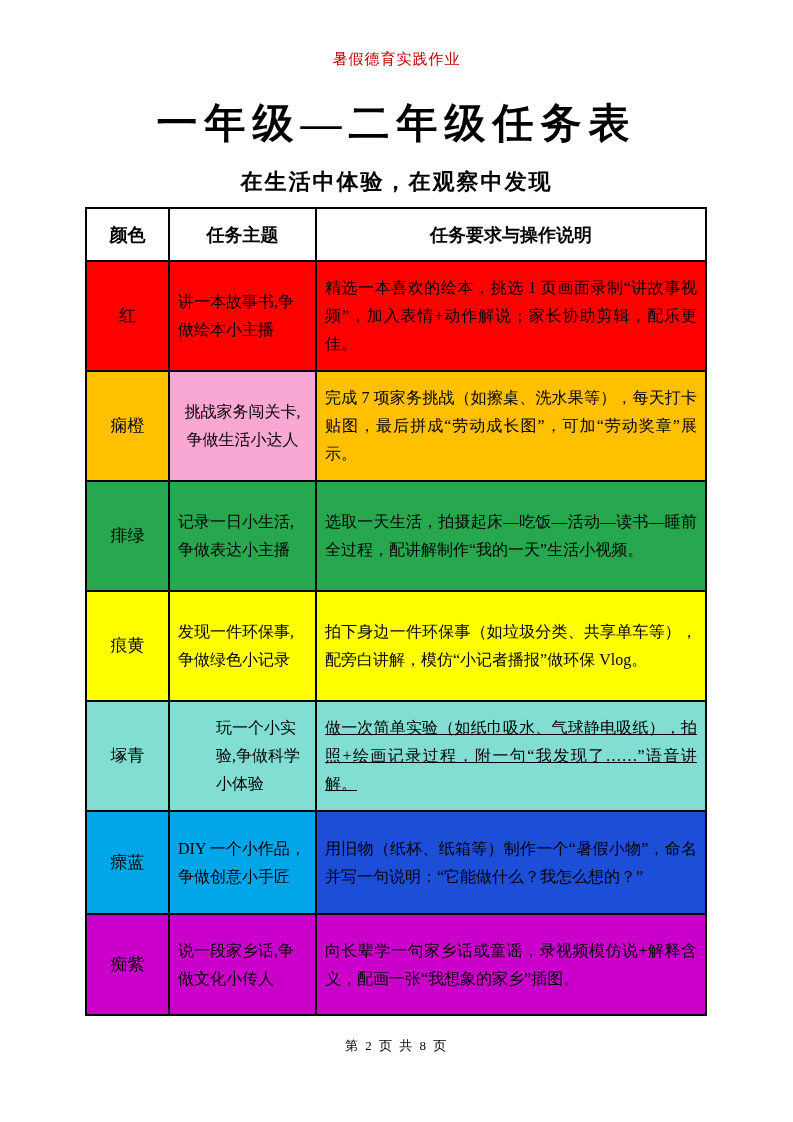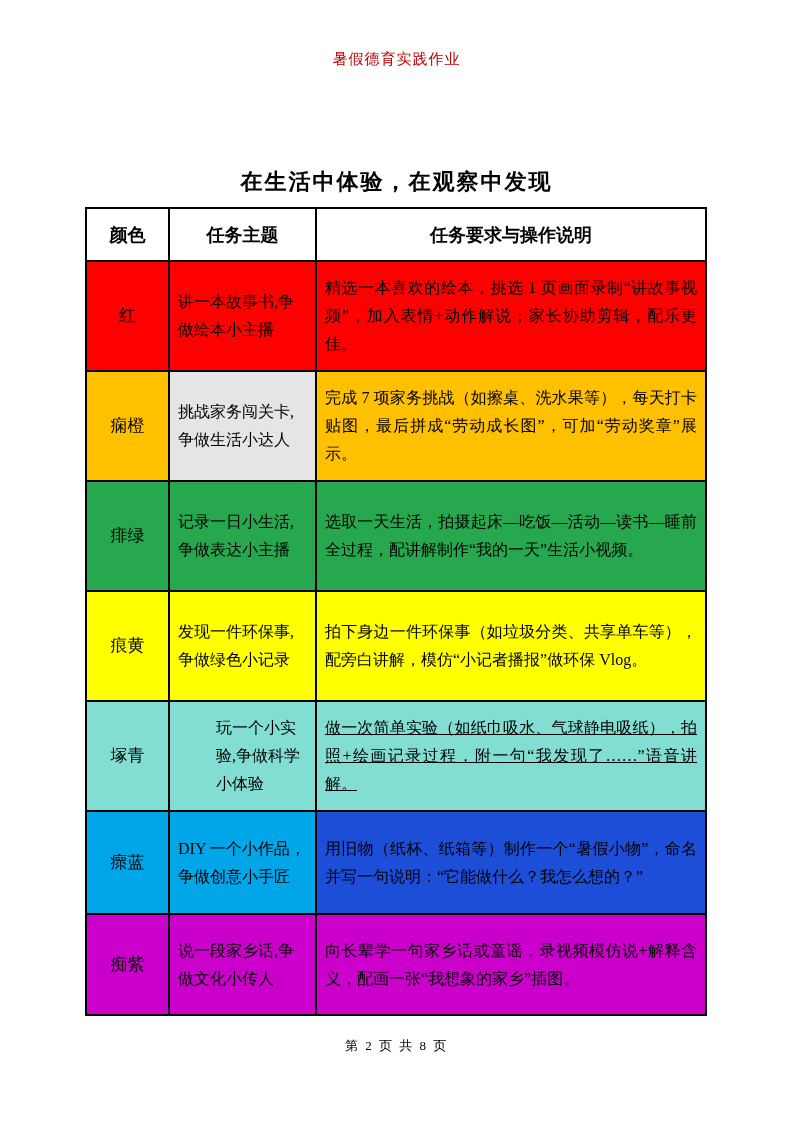--- a/index.html
+++ b/index.html
@@ -90,20 +90,21 @@
     letter-spacing: 2px;
   }
 </style>
 </head>
 <body>
 
 <div class="page">
 
   <div class="doc-header" style="color: rgb(192, 0, 0);">暑假德育实践作业</div>
 
+  <div class="doc-title">一年级—二年级任务表</div>
 
   <div class="doc-subtitle">在生活中体验，在观察中发现</div>
 
   <table class="task-table">
     <colgroup>
       <col style="width:83px">
       <col style="width:147px">
       <col style="width:390px">
     </colgroup>
     <thead>
@@ -114,21 +115,21 @@
       </tr>
     </thead>
     <tbody>
       <tr class="body-row">
         <td class="col-color" style="background-color: rgb(254, 0, 0);">红</td>
         <td class="col-theme" style="background-color: rgb(254, 0, 0);">讲一本故事书,争做绘本小主播</td>
         <td class="col-desc" style="background-color: rgb(254, 0, 0);">精选一本喜欢的绘本，挑选 1 页画面录制“讲故事视频”，加入表情+动作解说；家长协助剪辑，配乐更佳。</td>
       </tr>
       <tr class="body-row">
         <td class="col-color" style="background-color: rgb(255, 192, 0);">痫橙</td>
-        <td class="col-theme" style="background-color: #e5e5e5;">挑战家务闯关卡,争做生活小达人</td>
+        <td class="col-theme" style="background-color: #f9a8d4; text-align: center;">挑战家务闯关卡,争做生活小达人</td>
         <td class="col-desc" style="background-color: rgb(255, 192, 0);">完成 7 项家务挑战（如擦桌、洗水果等），每天打卡贴图，最后拼成“劳动成长图”，可加“劳动奖章”展示。</td>
       </tr>
       <tr class="body-row">
         <td class="col-color" style="background-color: rgb(39, 168, 78);">痱绿</td>
         <td class="col-theme" style="background-color: rgb(39, 168, 78);">记录一日小生活,争做表达小主播</td>
         <td class="col-desc" style="background-color: rgb(39, 168, 78);">选取一天生活，拍摄起床—吃饭—活动—读书—睡前全过程，配讲解制作“我的一天”生活小视频。</td>
       </tr>
       <tr class="body-row">
         <td class="col-color" style="background-color: rgb(255, 255, 0);">痕黄</td>
         <td class="col-theme" style="background-color: rgb(255, 255, 0);">发现一件环保事,争做绿色小记录</td>

